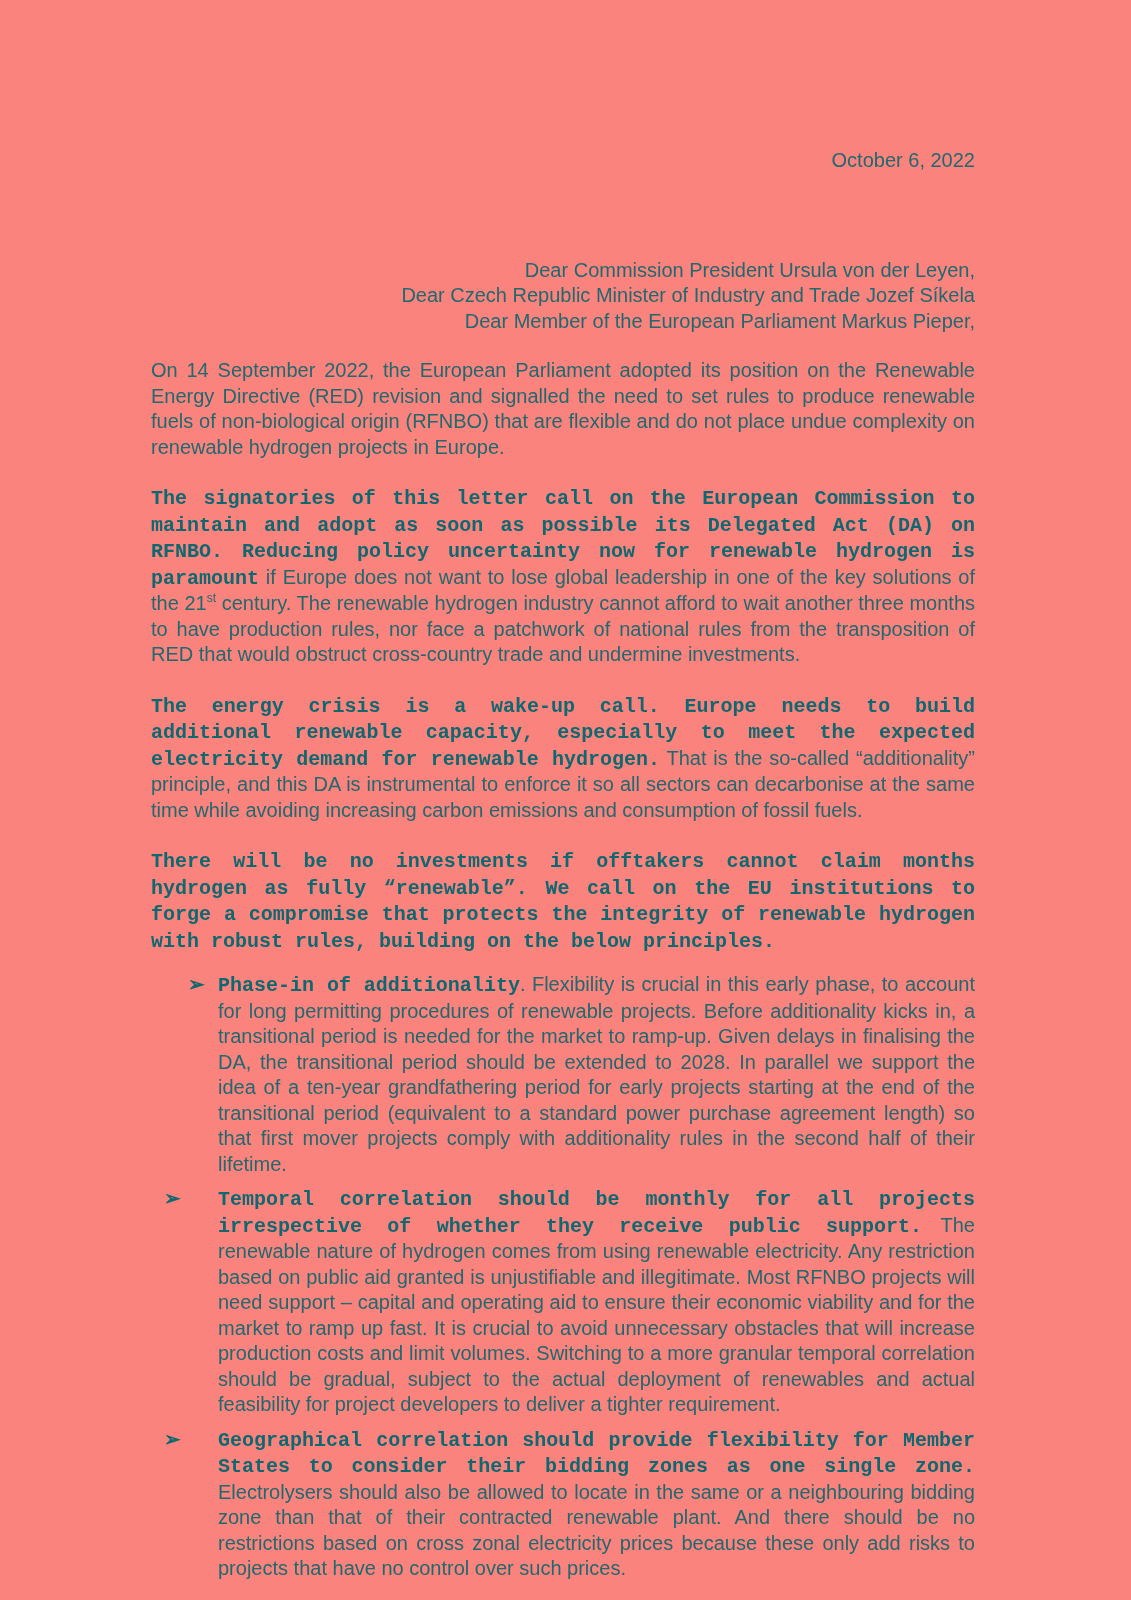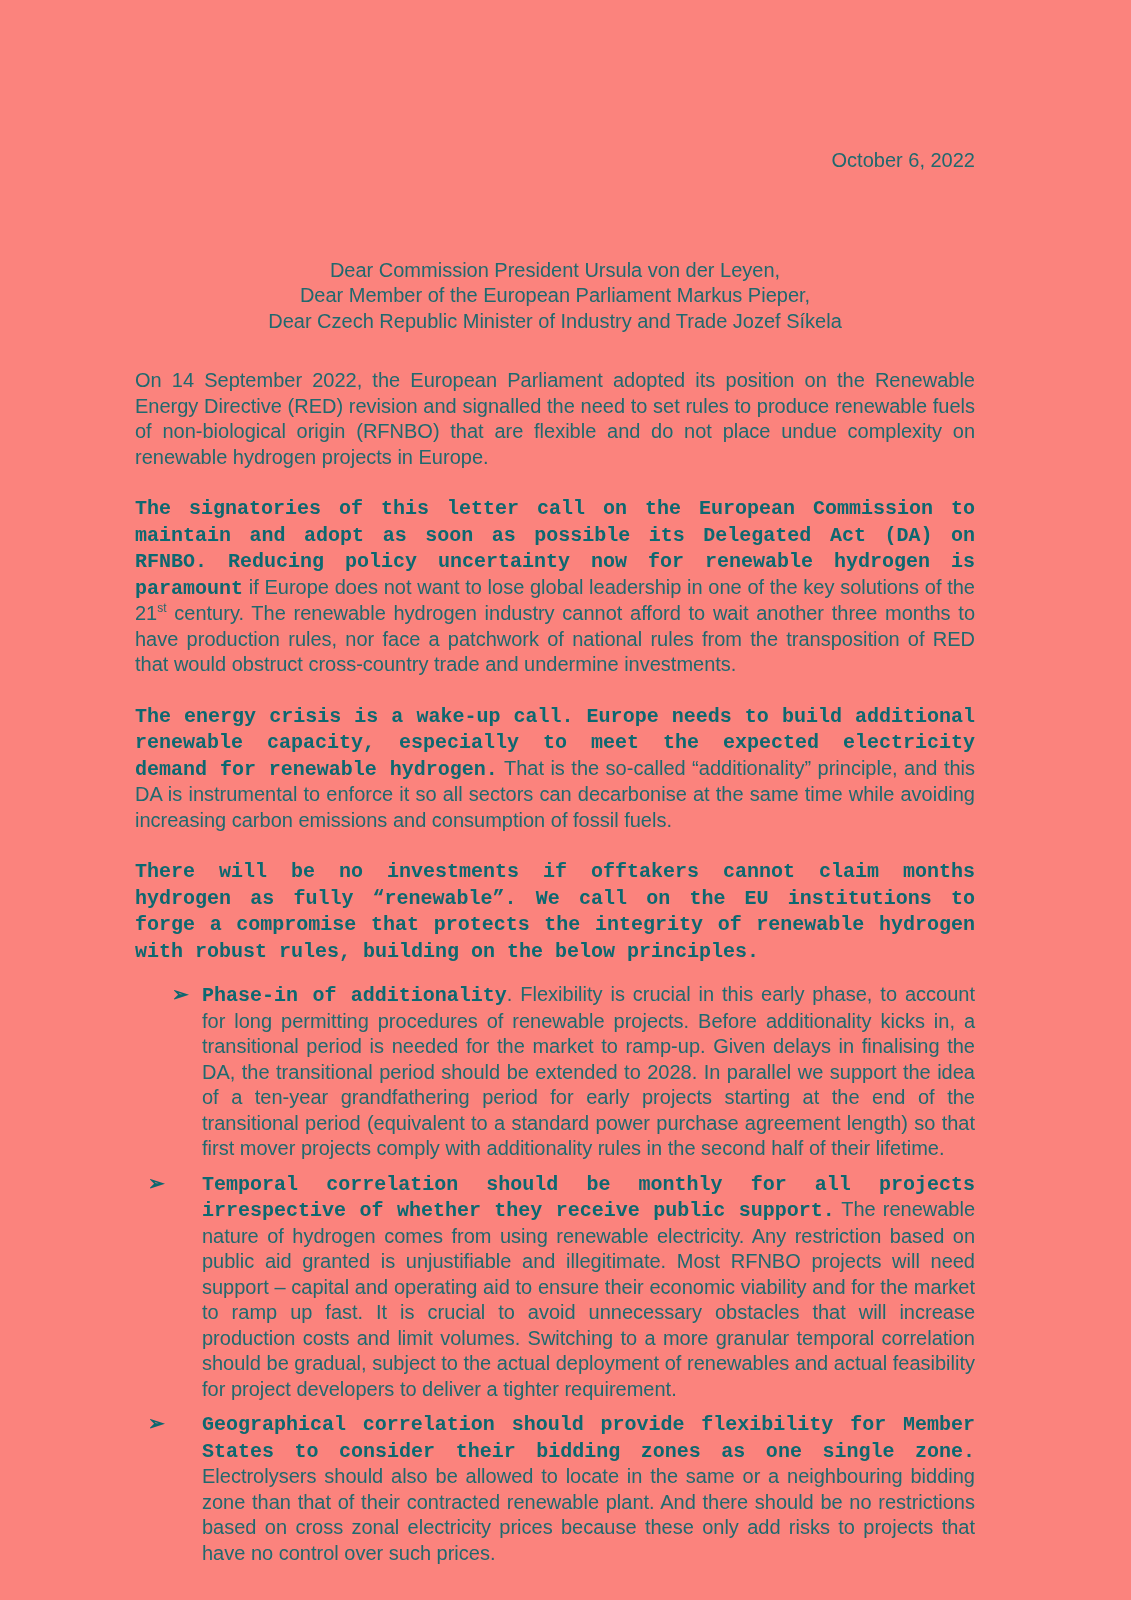--- a/index.html
+++ b/index.html
@@ -11,37 +11,38 @@
   html, body { margin: 0; padding: 0; }
   body {
     width: 1131px; height: 1600px;
     background: var(--bg);
     font-family: "Liberation Sans", sans-serif;
     overflow: hidden;
   }
   .page {
     width: 1131px; height: 1600px;
     background: var(--bg);
+    padding-left: 16px;
   }
   .content {
     padding: 148px 156px 0 135px;
     font-size: 20px;
     line-height: 25.5px;
     color: var(--text);
     text-align: justify;
   }
   .date {
     text-align: right;
   }
   .salutations {
     margin-top: 84px;
-    text-align: center;
+    text-align: right;
   }
   .para { margin: 25px 0 0 0; }
-  .para.first { margin-top: 34px; }
+  .para.first { margin-top: 24px; }
   .b {
     font-weight: bold;
     color: var(--bold-text);
     font-family: Liberation Mono, monospace;
   }
   sup.sup {
     font-size: 12px;
     line-height: 0;
     vertical-align: super;
   }
@@ -66,22 +67,22 @@
 </head>
 <body>
 
 <div class="page">
   <div class="content">
 
     <div class="date">October 6, 2022</div>
 
     <div class="salutations">
       <div>Dear Commission President Ursula von der Leyen,</div>
+      <div>Dear Czech Republic Minister of Industry and Trade Jozef Síkela</div>
       <div>Dear Member of the European Parliament Markus Pieper,</div>
-      <div>Dear Czech Republic Minister of Industry and Trade Jozef Síkela</div>
     </div>
 
     <p class="para first"><span>On 14 September 2022, the European Parliament adopted its position on the Renewable Energy Directive (RED) revision and signalled the need to set rules to produce renewable fuels of non-biological origin (RFNBO) that are flexible and do not place undue complexity on renewable hydrogen projects in Europe.</span></p>
 
     <p class="para"><span class="b">The signatories of this letter call on the European Commission to maintain and adopt as soon as possible its Delegated Act (DA) on RFNBO. Reducing policy uncertainty now for renewable hydrogen is paramount</span><span> if Europe does not want to lose global leadership in one of the key solutions of the 21</span><sup class="sup">st</sup><span> century. The renewable hydrogen industry cannot afford to wait another three months to have production rules, nor face a patchwork of national rules from the transposition of RED that would obstruct cross-country trade and undermine investments.</span></p>
 
     <p class="para"><span class="b">The energy crisis is a wake-up call. Europe needs to build additional renewable capacity, especially to meet the expected electricity demand for renewable hydrogen.</span><span> That is the so-called “additionality” principle, and this DA is instrumental to enforce it so all sectors can decarbonise at the same time while avoiding increasing carbon emissions and consumption of fossil fuels.</span></p>
 
     <p class="para"><span class="b">There will be no investments if offtakers cannot claim months hydrogen as fully “renewable”. We call on the EU institutions to forge a compromise that protects the integrity of renewable hydrogen with robust rules, building on the below principles.</span></p>
 

